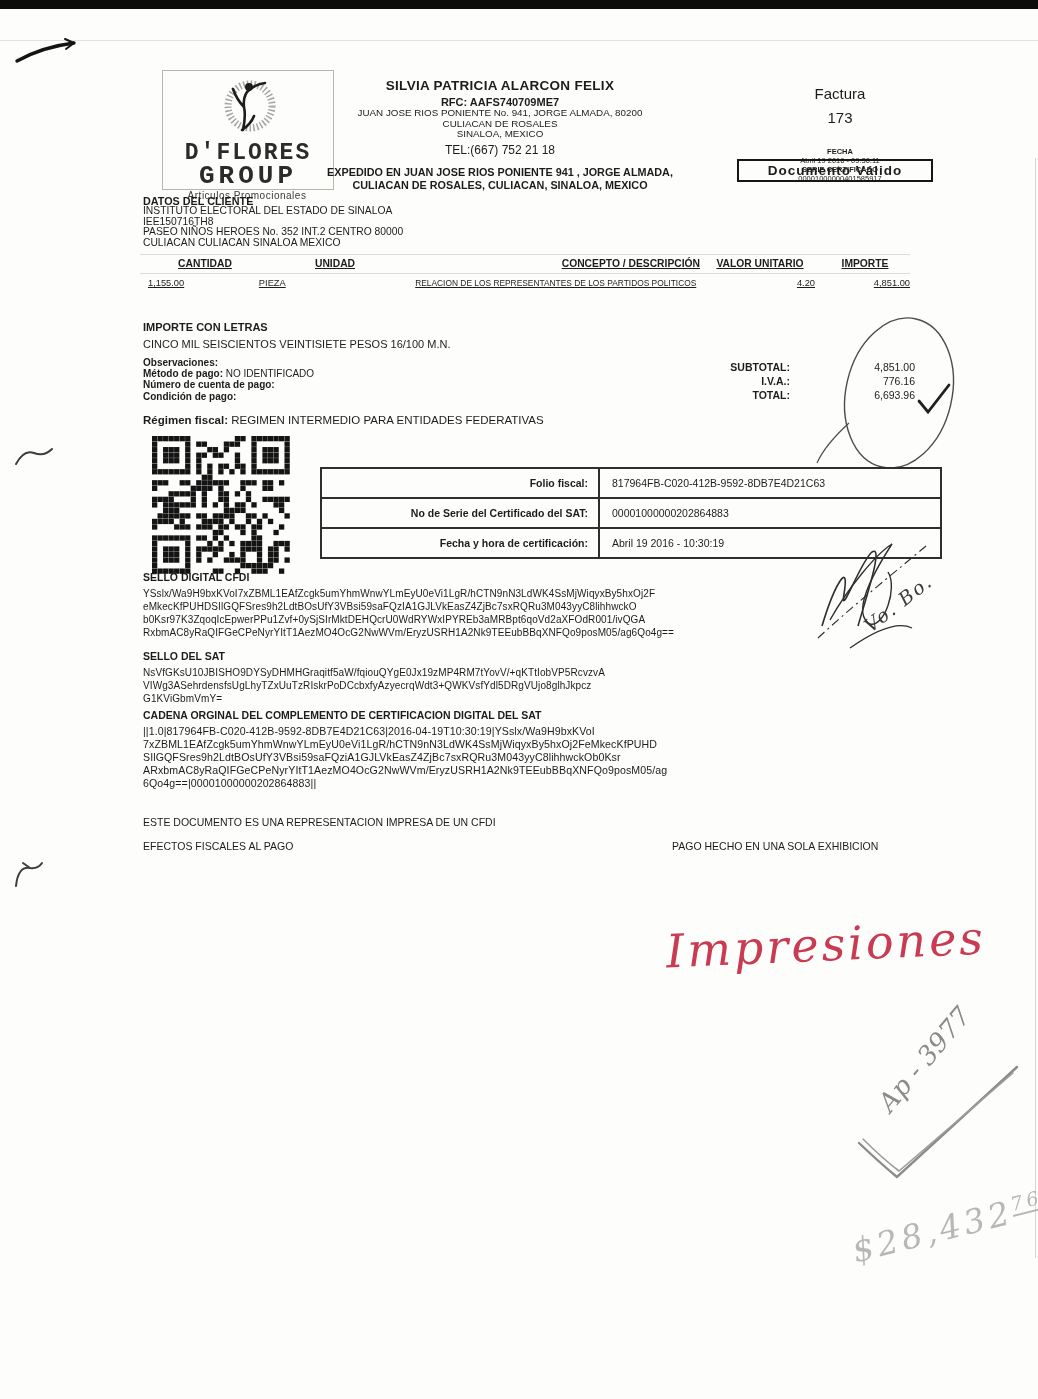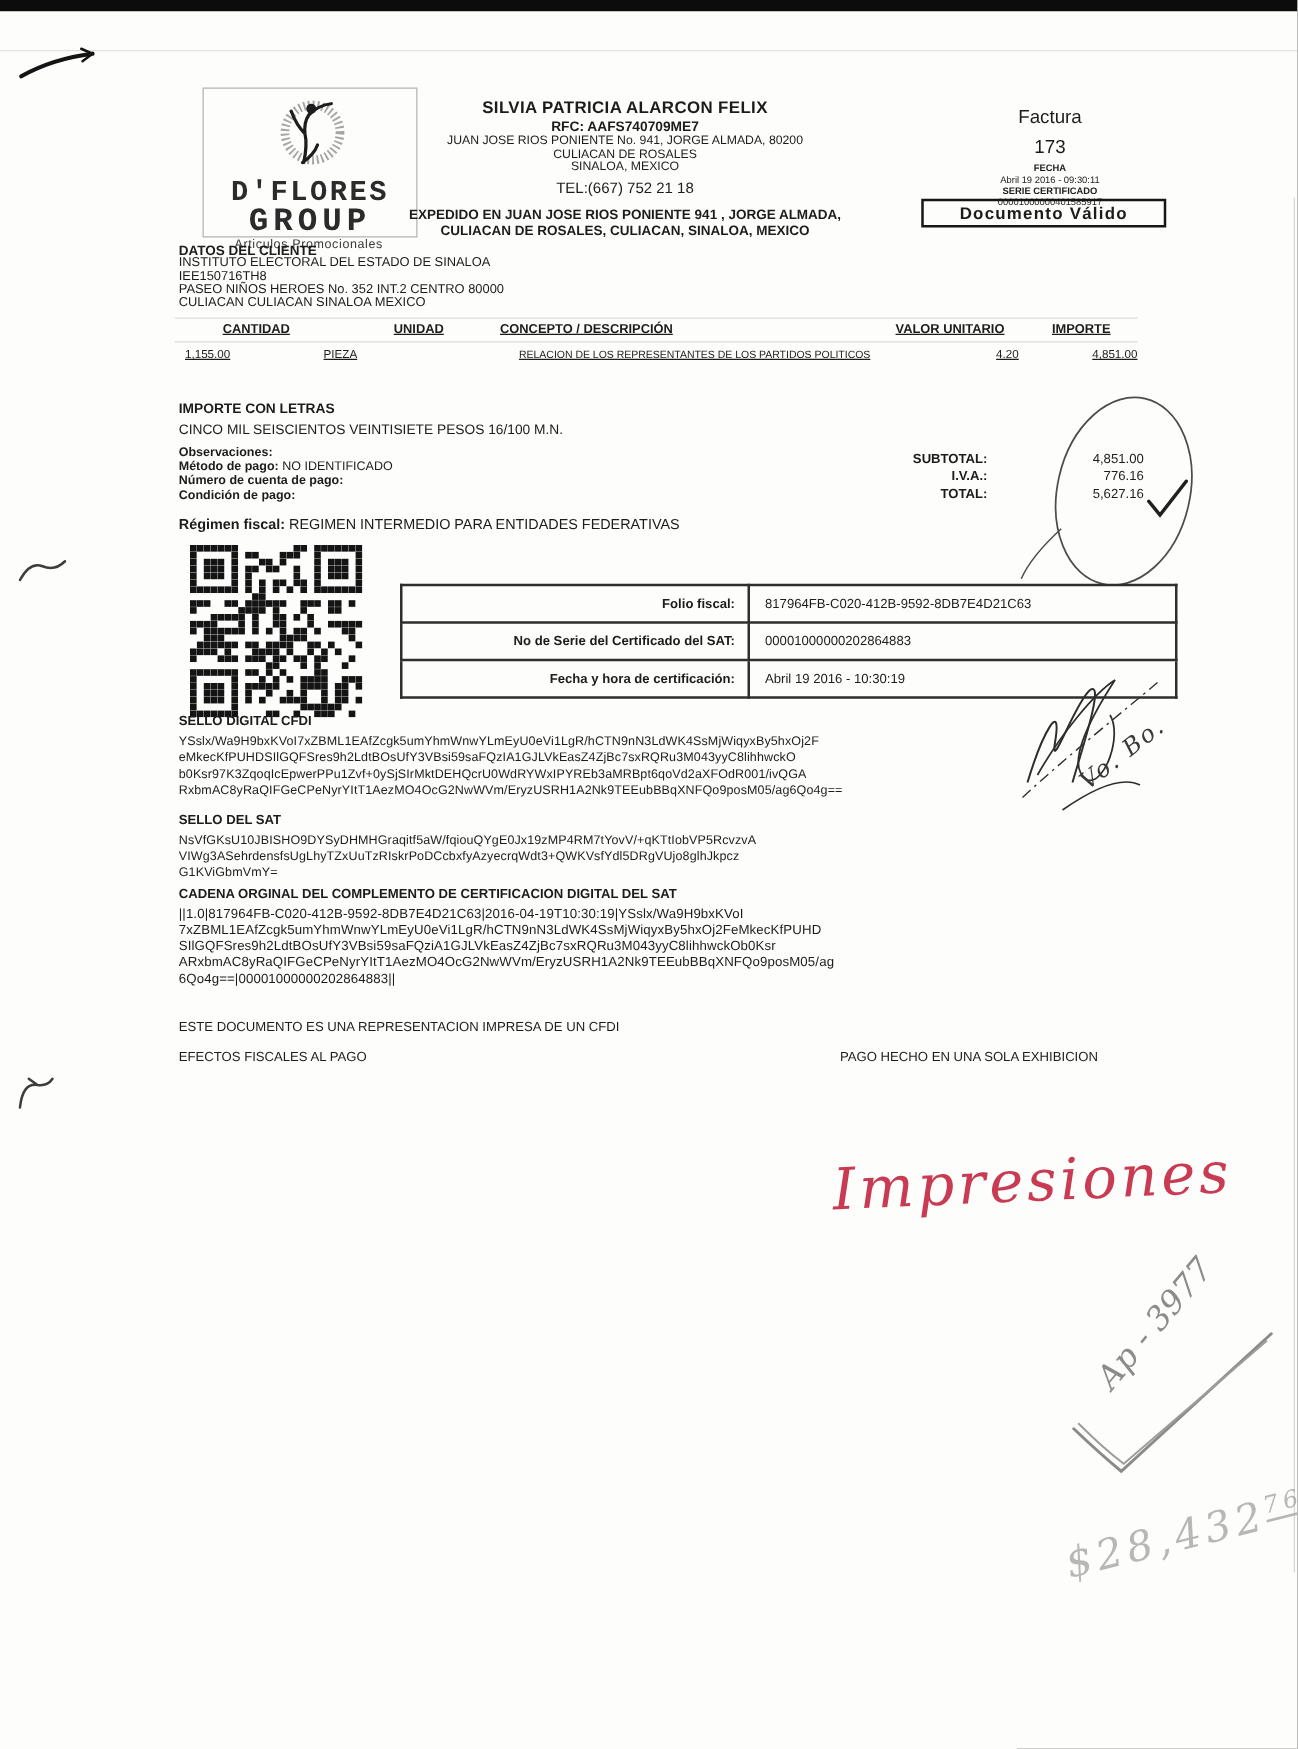--- a/index.html
+++ b/index.html
@@ -23,37 +23,37 @@
   .issuer-name{font-size:13.5px;font-weight:bold;letter-spacing:0.3px;}
   .issuer-rfc{font-size:11px;font-weight:bold;margin-top:3px;}
   .issuer-addr{font-size:9.8px;line-height:10.6px;}
   .issuer-tel{font-size:12px;margin-top:3px;}
   .expedido{left:325px;top:166px;width:350px;text-align:center;font-size:10.8px;font-weight:bold;line-height:13px;}
 
   
   .fact{left:770px;top:85px;width:140px;text-align:center;}
   .fact-type{font-size:15px;}
   .fact-num{font-size:15px;margin-top:7px;}
-  .fact-small-b{font-size:7.5px;font-weight:bold;margin-top:5px;line-height:8.5px;}
+  .fact-small-b{font-size:7.5px;font-weight:bold;margin-top:22px;line-height:8.5px;}
   .fact-small{font-size:7.5px;line-height:8.5px;}
   .stamp{left:737px;top:159px;width:192px;height:19px;border:2px solid #161616;
          font-size:13.5px;font-weight:bold;text-align:center;line-height:19px;letter-spacing:1px;}
 
   
   .client{left:143px;top:196px;width:520px;font-size:10.3px;line-height:10.4px;}
   .client .hdr{font-weight:bold;font-size:10.8px;}
 
   
   .items{left:140px;top:254px;width:770px;text-decoration:underline;}
   .items .rule{height:1px;background:#dddDD6;}
   .ithead{display:flex;font-size:10.3px;font-weight:bold;padding:3px 0 4px 0;}
   .itrow{display:flex;font-size:9.3px;padding-top:4px;}
   .c1{width:130px;text-align:center;}
   .c2{width:130px;text-align:center;}
-  .c3{width:300px;text-align:left;}
+  .c3{width:300px;text-align:right;}
   .c4{width:120px;text-align:center;}
   .c5{width:90px;text-align:center;}
   .d1{width:110px;text-align:left;padding-left:8px;}
   .d2{width:150px;text-align:left;padding-left:2px;}
   .d3{width:300px;text-align:center;font-size:8.4px;}
   .d4{width:112px;text-align:right;}
   .d5{width:96px;text-align:right;}
 
   .letras{left:143px;top:321px;width:520px;}
   .letras .hdr{font-weight:bold;font-size:11px;}
@@ -183,21 +183,21 @@
   </div>
 
   <div class="abs totlabels">
     <div>SUBTOTAL:</div>
     <div>I.V.A.:</div>
     <div>TOTAL:</div>
   </div>
   <div class="abs totvals">
     <div>4,851.00</div>
     <div>776.16</div>
-    <div>5,627.16</div>
+    <div>6,693.96</div>
   </div>
   <svg class="abs" style="left:815px;top:305px;" width="165" height="175">
     <ellipse cx="84" cy="88" rx="53" ry="76" fill="none" stroke="#4c4c4c" stroke-width="1.4" transform="rotate(13 84 88)"></ellipse>
     <path d="M34,118 Q10,140 2,158" fill="none" stroke="#4c4c4c" stroke-width="1.2"></path>
     <path d="M104,96 l9,11 l21,-27" fill="none" stroke="#202020" stroke-width="2.8" stroke-linecap="round"></path>
   </svg>
 
   <div class="abs regimen">
     <span class="lbl">Régimen fiscal:</span>
     <span>REGIMEN INTERMEDIO PARA ENTIDADES FEDERATIVAS</span>

